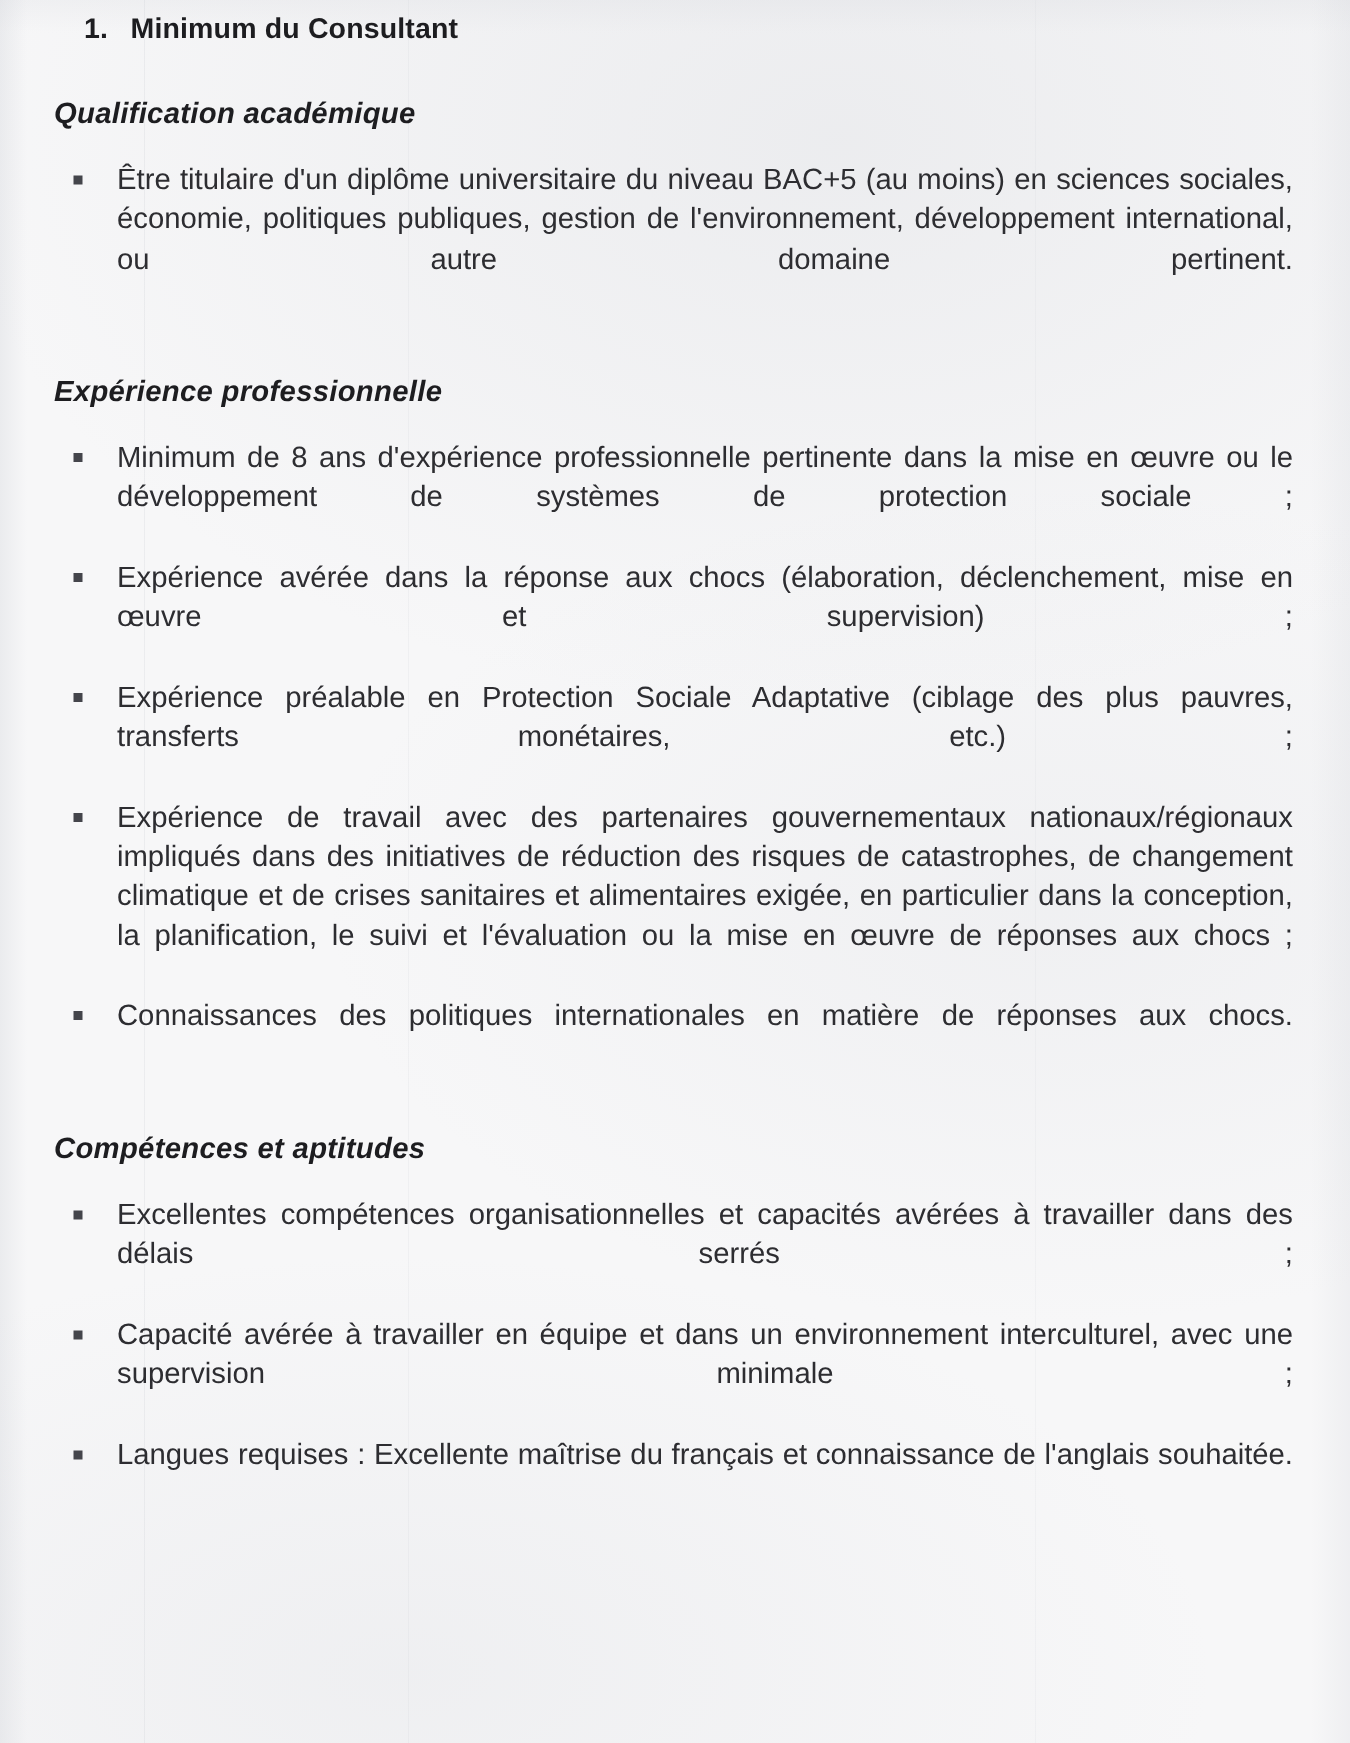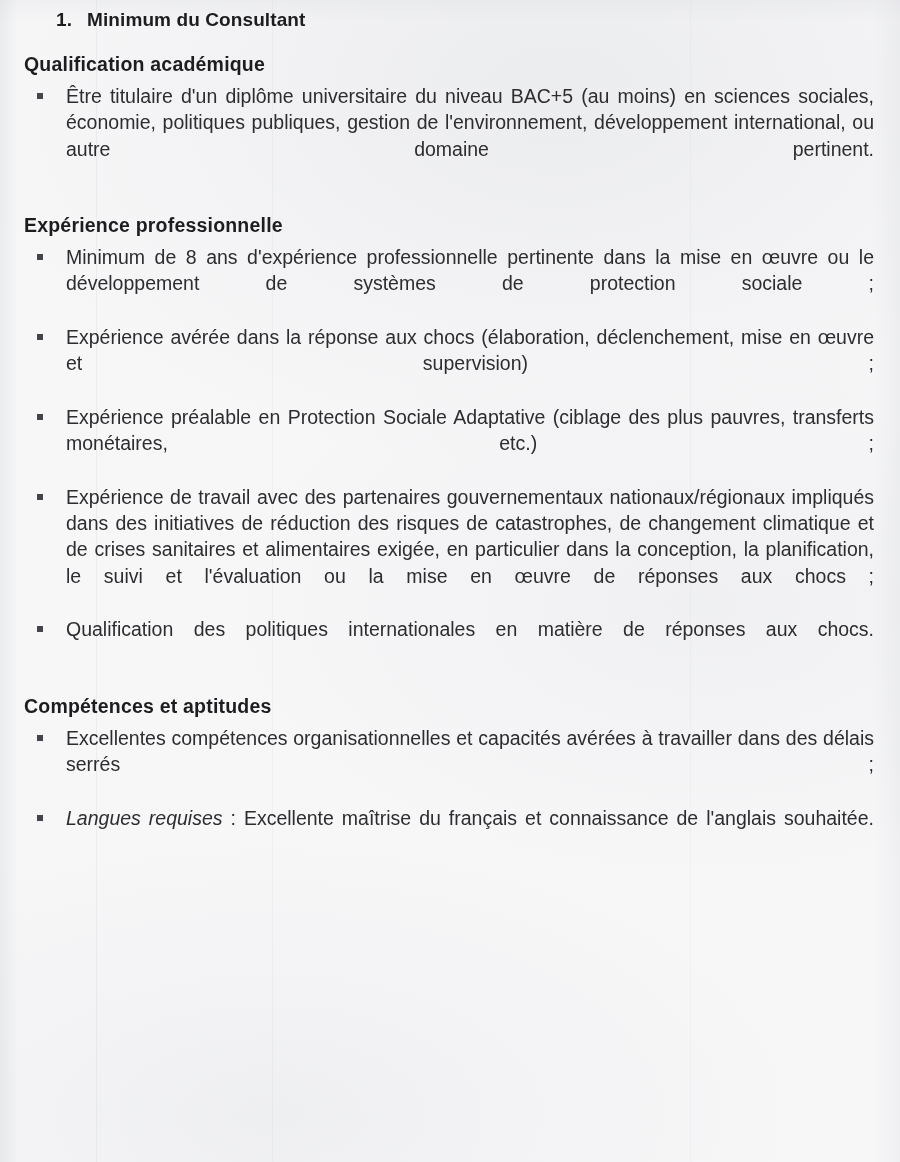--- a/index.html
+++ b/index.html
@@ -61,32 +61,33 @@
   }
   .numbered-title .num {
     width: 31px;
     margin-left: 56px;
     flex: 0 0 auto;
   }
   .numbered-title .ttl { flex: 1 1 auto; }
 
   
   .subhead {
-    margin: 0;
+    margin: 12px;
     padding: 22px 0 3px 24px;
     font-size: 19.5px;
     font-weight: bold;
+    font-style: italic;
     color: #1d1d20;
     letter-spacing: 0.2px;
   }
 
   
   ul.blist {
     list-style: none;
-    margin: 4px;
+    margin: 16px;
     padding: 0;
   }
   ul.blist li {
     position: relative;
     margin: 0 0 1px 0;
     padding: 0 22px 0 62px;
     font-size: 19.5px;
     line-height: 26.3px;
     text-align: justify;
     text-justify: inter-word;
@@ -100,21 +101,21 @@
     height: 6px;
     background: #44454b;
     display: block;
   }
   ul.blist li .txt { display: block; }
   ul.blist li .txt::after {
     content: "";
     display: inline-block;
     width: 100%;
   }
-  .it { font-style: italic; }
+  .it { }
 </style>
 </head>
 <body>
 
 <div class="page">
   <div class="scan-streaks"></div>
   <div class="scan-tint"></div>
 
   <div class="content">
 
@@ -144,30 +145,34 @@
       <li>
         <span class="bullet"></span>
         <span class="txt">Expérience préalable en Protection Sociale Adaptative (ciblage des plus pauvres, transferts monétaires, etc.) ;</span>
       </li>
       <li>
         <span class="bullet"></span>
         <span class="txt">Expérience de travail avec des partenaires gouvernementaux nationaux/régionaux impliqués dans des initiatives de réduction des risques de catastrophes, de changement climatique et de crises sanitaires et alimentaires exigée, en particulier dans la conception, la planification, le suivi et l'évaluation ou la mise en œuvre de réponses aux chocs ;</span>
       </li>
       <li>
         <span class="bullet"></span>
-        <span class="txt">Qualification des politiques internationales en matière de réponses aux chocs.</span>
+        <span class="txt">Connaissances des politiques internationales en matière de réponses aux chocs.</span>
       </li>
     </ul>
 
     <h3 class="subhead">Compétences et aptitudes</h3>
     <ul class="blist">
       <li>
         <span class="bullet"></span>
         <span class="txt">Excellentes compétences organisationnelles et capacités avérées à travailler dans des délais serrés ;</span>
       </li>
       <li>
         <span class="bullet"></span>
+        <span class="txt">Capacité avérée à travailler en équipe et dans un environnement interculturel, avec une supervision minimale ;</span>
+      </li>
+      <li>
+        <span class="bullet"></span>
         <span class="txt"><span class="it">Langues requises</span><span> : </span><span>Excellente maîtrise du français et connaissance de l'anglais souhaitée.</span></span>
       </li>
     </ul>
 
   </div>
 </div>
 
 </body></html>

